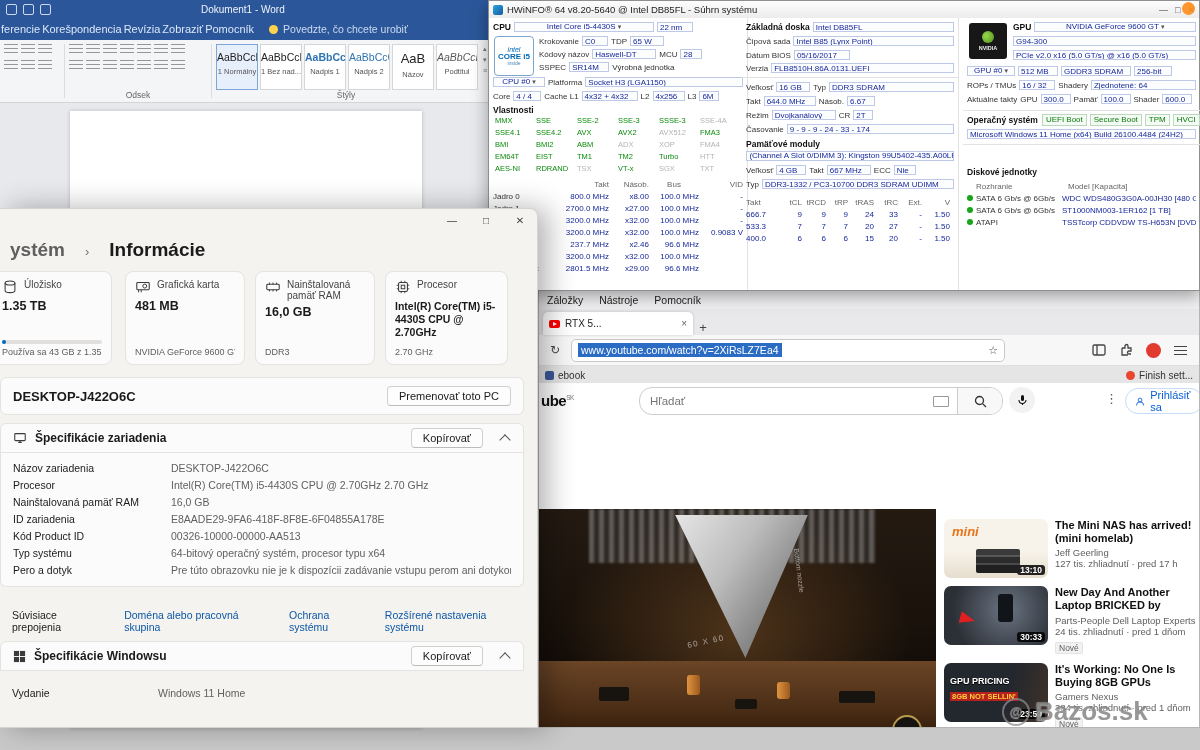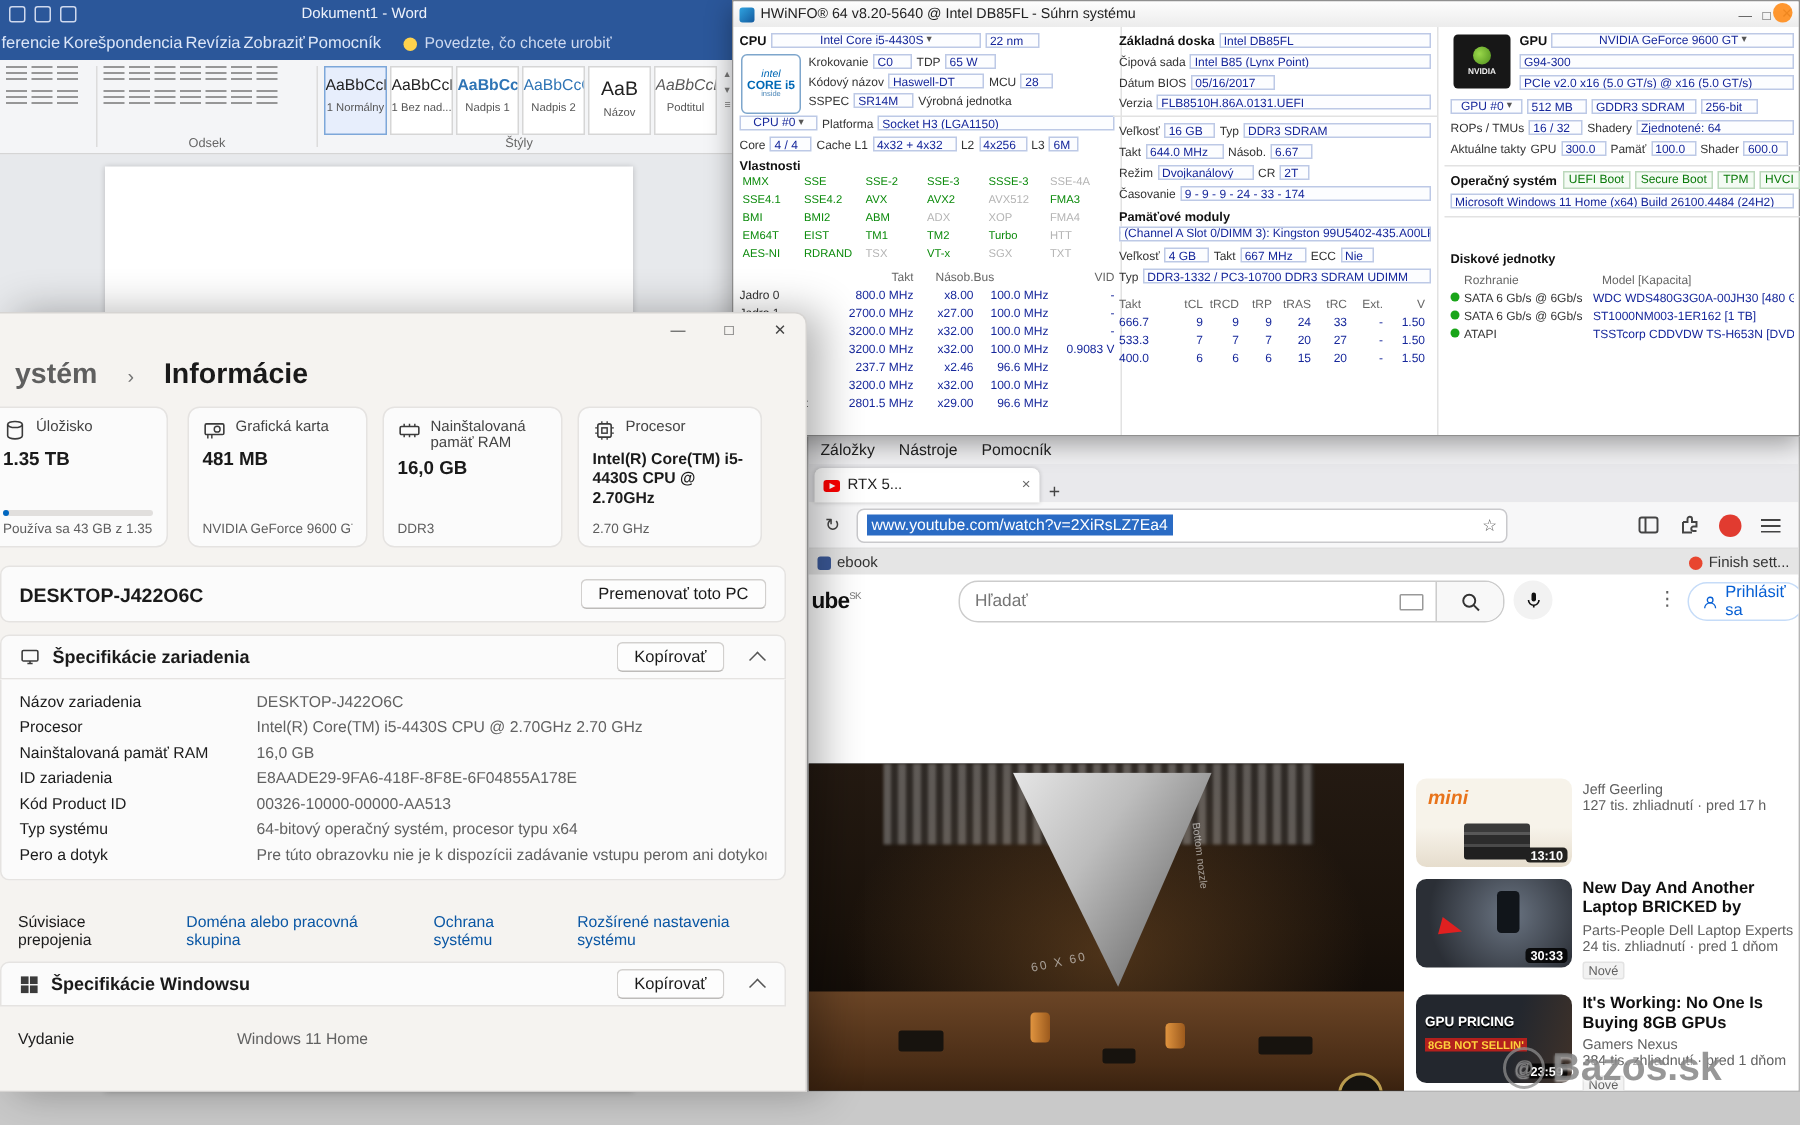--- a/index.html
+++ b/index.html
@@ -420,20 +420,21 @@
 
     <div class="yt-sidebar">
 
         <div class="side-item">
           <div class="thumb nas">
             <span class="tt1">mini</span>
             <span class="tt2"></span>
             <span class="dur">13:10</span>
           </div>
           <div class="side-meta">
+            <div class="side-title">The Mini NAS has arrived! (mini homelab)</div>
             <div class="side-channel">Jeff Geerling</div>
             <div class="side-views">127 tis. zhliadnutí · pred 17 h</div>
 
           </div>
         </div>
 
         <div class="side-item">
           <div class="thumb lab">
             <span class="tt1"></span>
             <span class="tt2"></span>
@@ -558,21 +559,21 @@
           <span class="feat n">TSX</span>
           <span class="feat y">VT-x</span>
           <span class="feat n">SGX</span>
           <span class="feat n">TXT</span>
         </div>
       <div class="ft" style="top:160px">
         <div class="ftr ft-head">
           <span class="ftc" style="width:62px"></span>
           <span class="ftc" style="width:54px;text-align:right">Takt</span>
           <span class="ftc" style="width:40px;text-align:right">Násob.</span>
-          <span class="ftc" style="width:50px;text-align:left">Bus</span>
+          <span class="ftc" style="width:50px;text-align:center">Bus</span>
           <span class="ftc" style="width:44px;text-align:right">VID</span>
         </div>
         <div>
 
             <div class="ftr">
               <span class="ftc" style="width:62px;color:#333">Jadro 0</span>
               <span class="ftc num" style="width:54px">800.0 MHz</span>
               <span class="ftc num" style="width:40px">x8.00</span>
               <span class="ftc num" style="width:50px">100.0 MHz</span>
               <span class="ftc num" style="width:44px">-</span>

